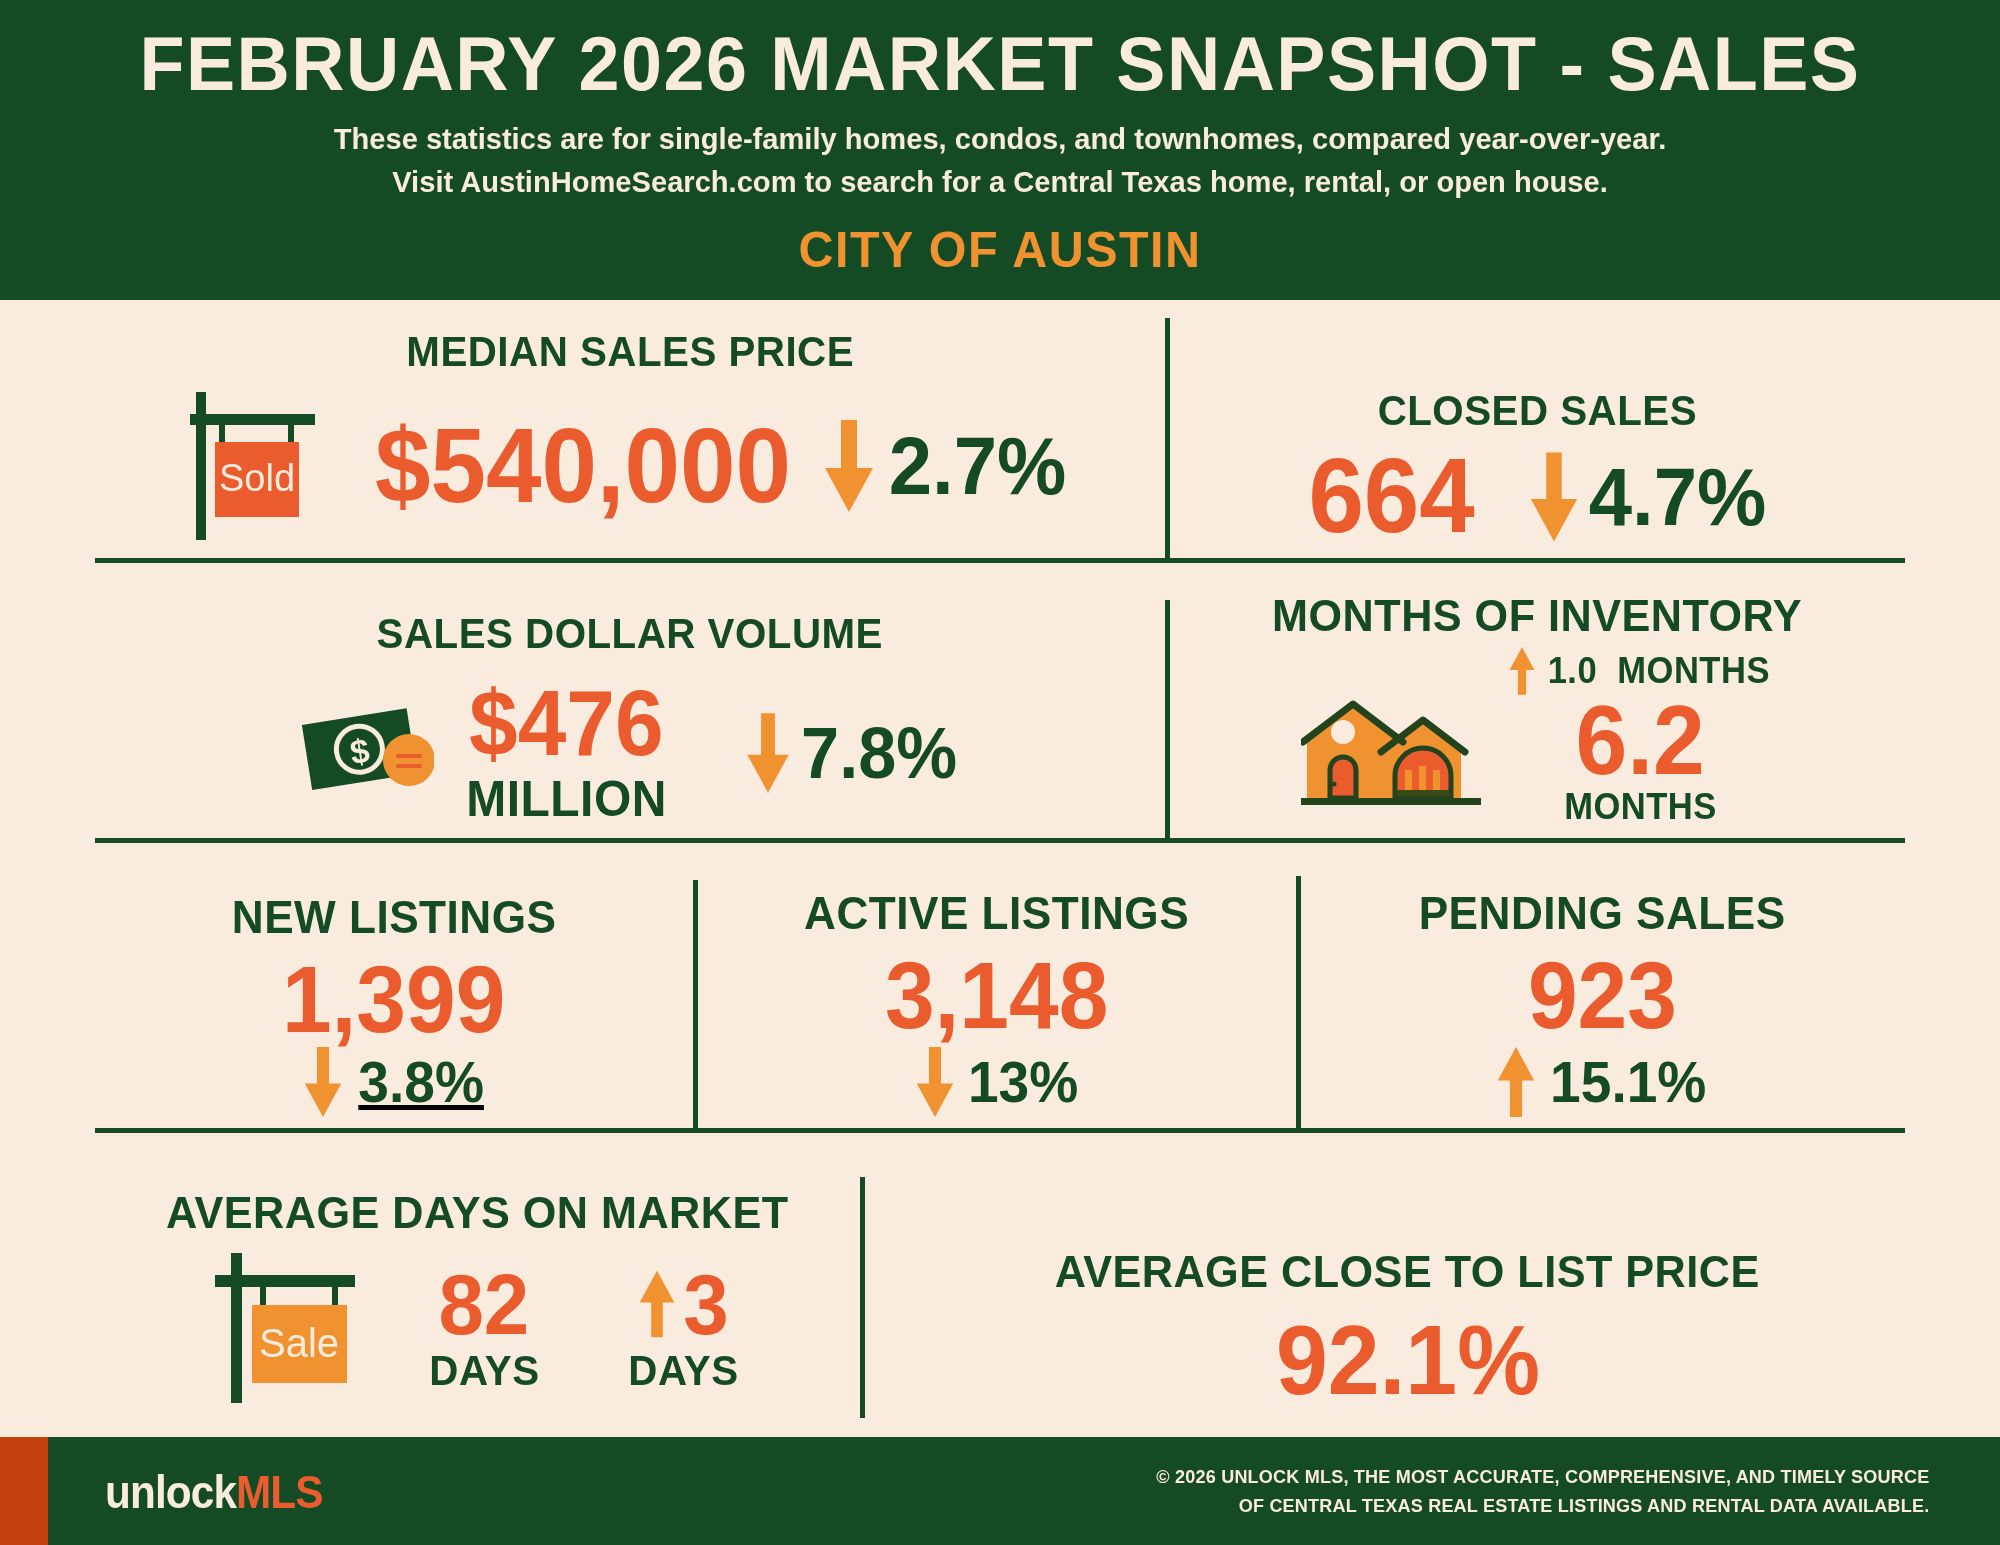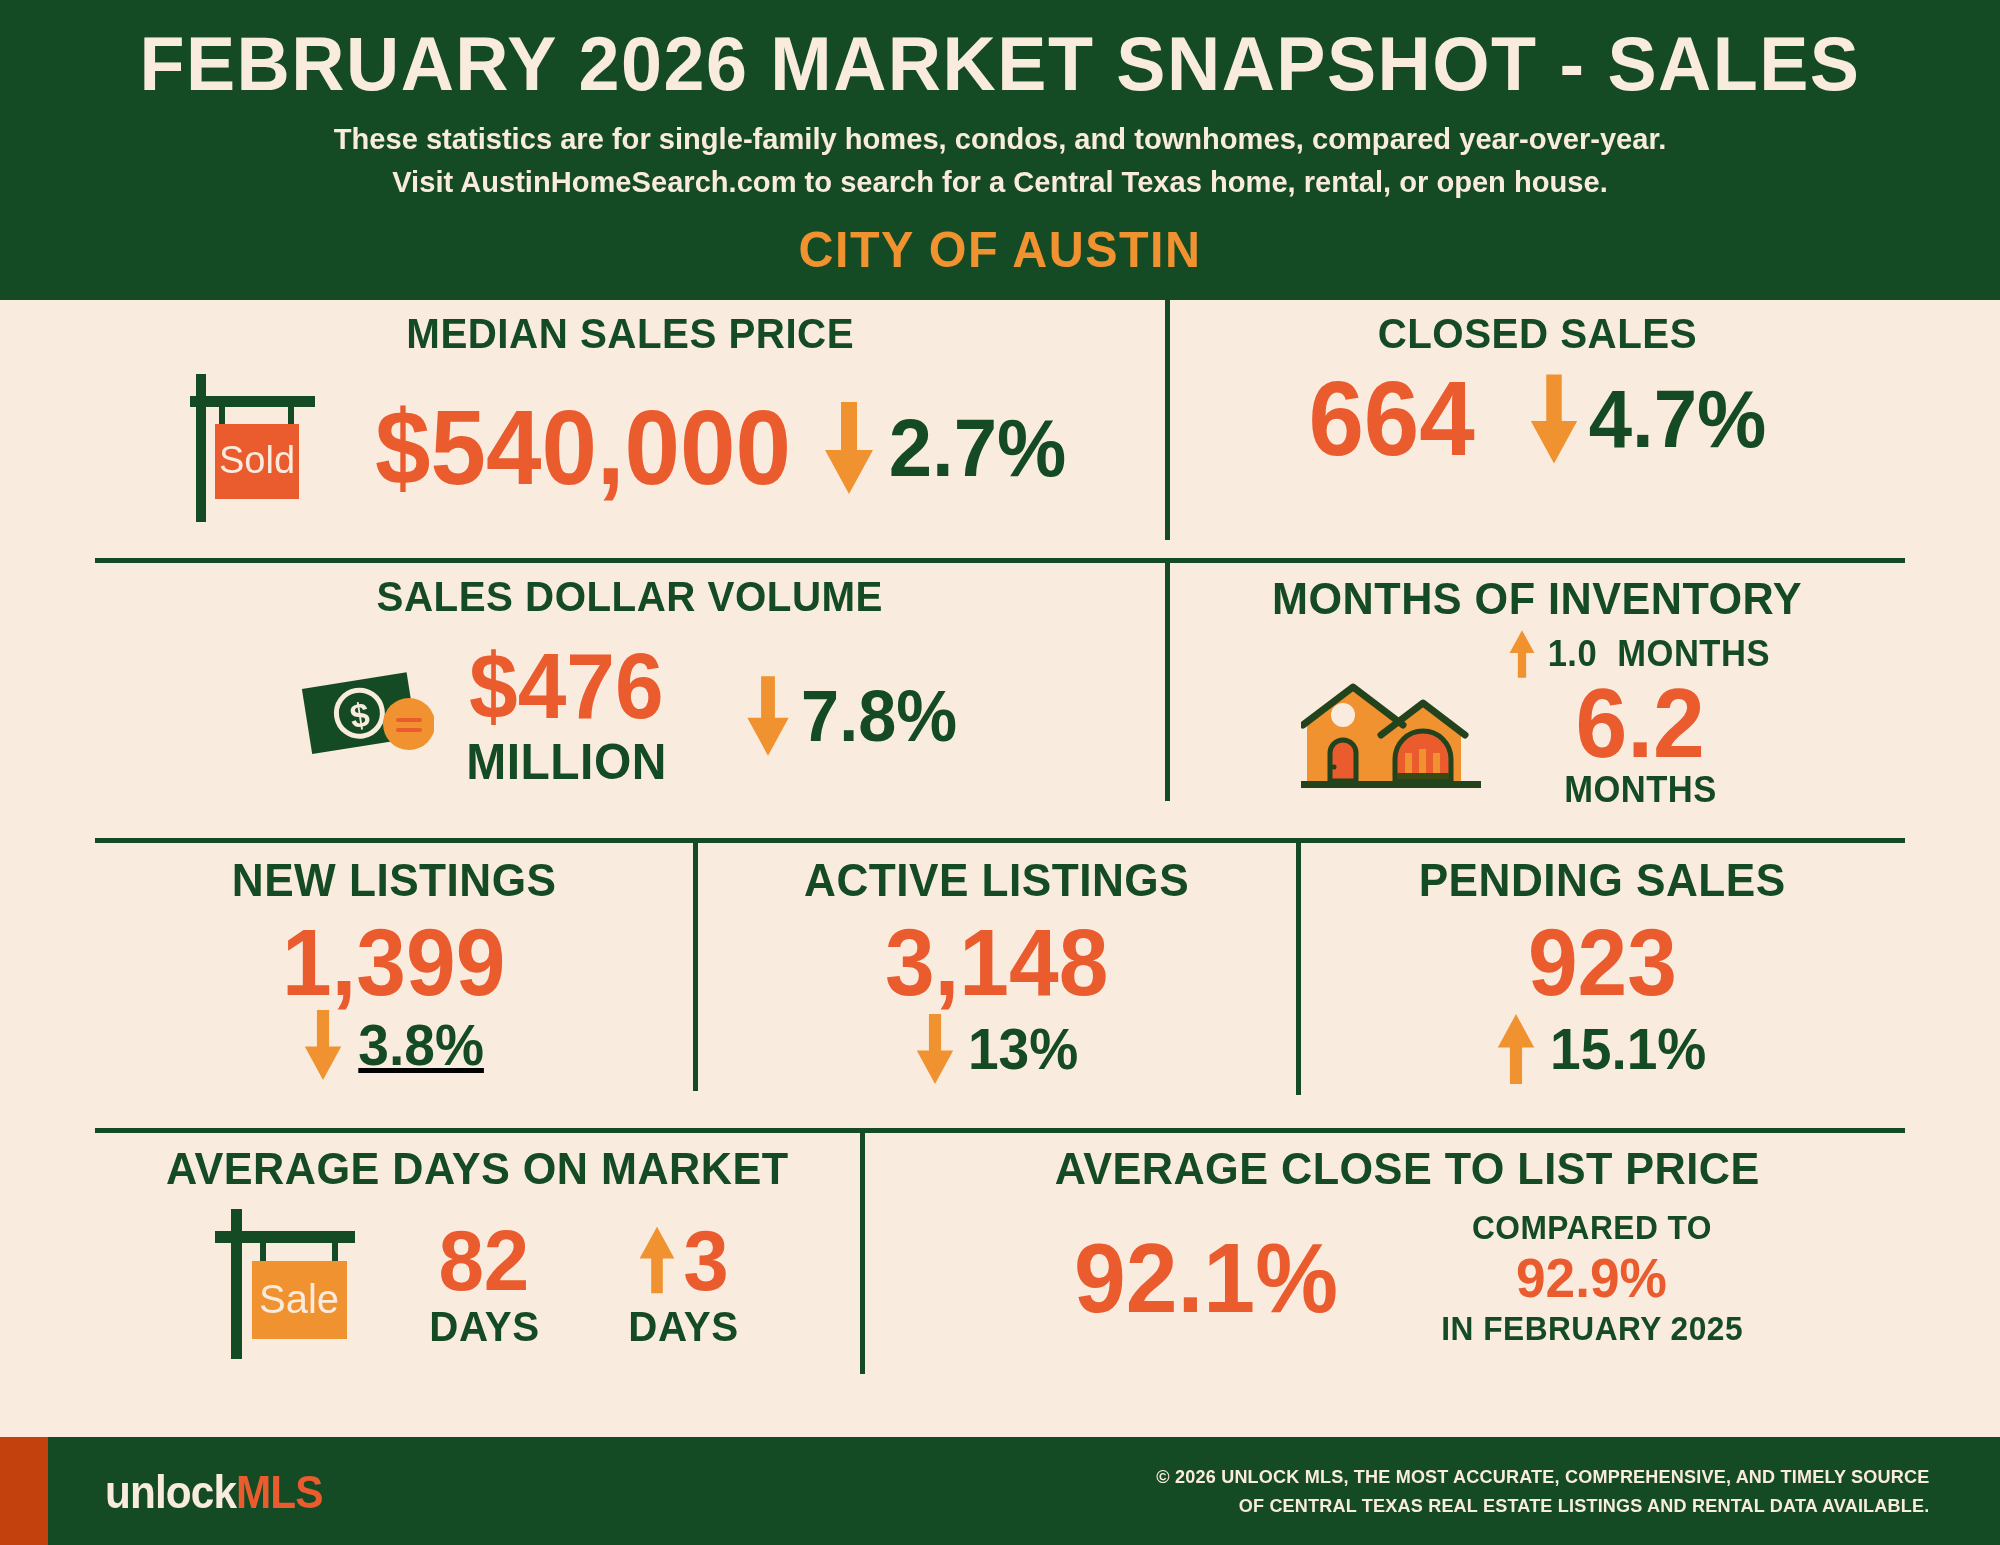--- a/index.html
+++ b/index.html
@@ -62,21 +62,21 @@
     flex: 1 1 auto;
     background: #FAEBDF;
     padding: 0 95px;
     display: flex;
     flex-direction: column;
   }
 
   .row {
     display: flex;
     position: relative;
-    align-items: flex-start;
+    align-items: flex-end;
   }
   .row + .row { border-top: 5px solid #154B24; }
 
   .cell {
     display: flex;
     flex-direction: column;
     align-items: center;
     justify-content: center;
     position: relative;
     padding: 10px 0;
@@ -369,25 +369,20 @@
             </span>
             <span class="sublabel">DAYS</span>
           </span>
         </div>
       </div>
 
       <div class="cell c-right">
         <div class="stat-title lg">AVERAGE CLOSE TO LIST PRICE</div>
         <div class="valrow" style="margin-top:14px;">
           <span class="big-num" style="font-size:98px;">92.1%</span>
-          <span style="display:flex;flex-direction:column;align-items:center;margin-left:90px;">
-            <span class="sublabel" style="font-size:33px;">COMPARED TO</span>
-            <span class="big-num" style="font-size:56px;margin:4px 0;">92.9%</span>
-            <span class="sublabel" style="font-size:33px;">IN FEBRUARY 2025</span>
-          </span>
         </div>
       </div>
     </div>
 
   </div>
 
   <div class="footer">
     <div class="logo"><span class="u">unlock</span><span class="m">MLS</span></div>
     <div class="copy">
       <div>© 2026 UNLOCK MLS, THE MOST ACCURATE, COMPREHENSIVE, AND TIMELY SOURCE</div>

